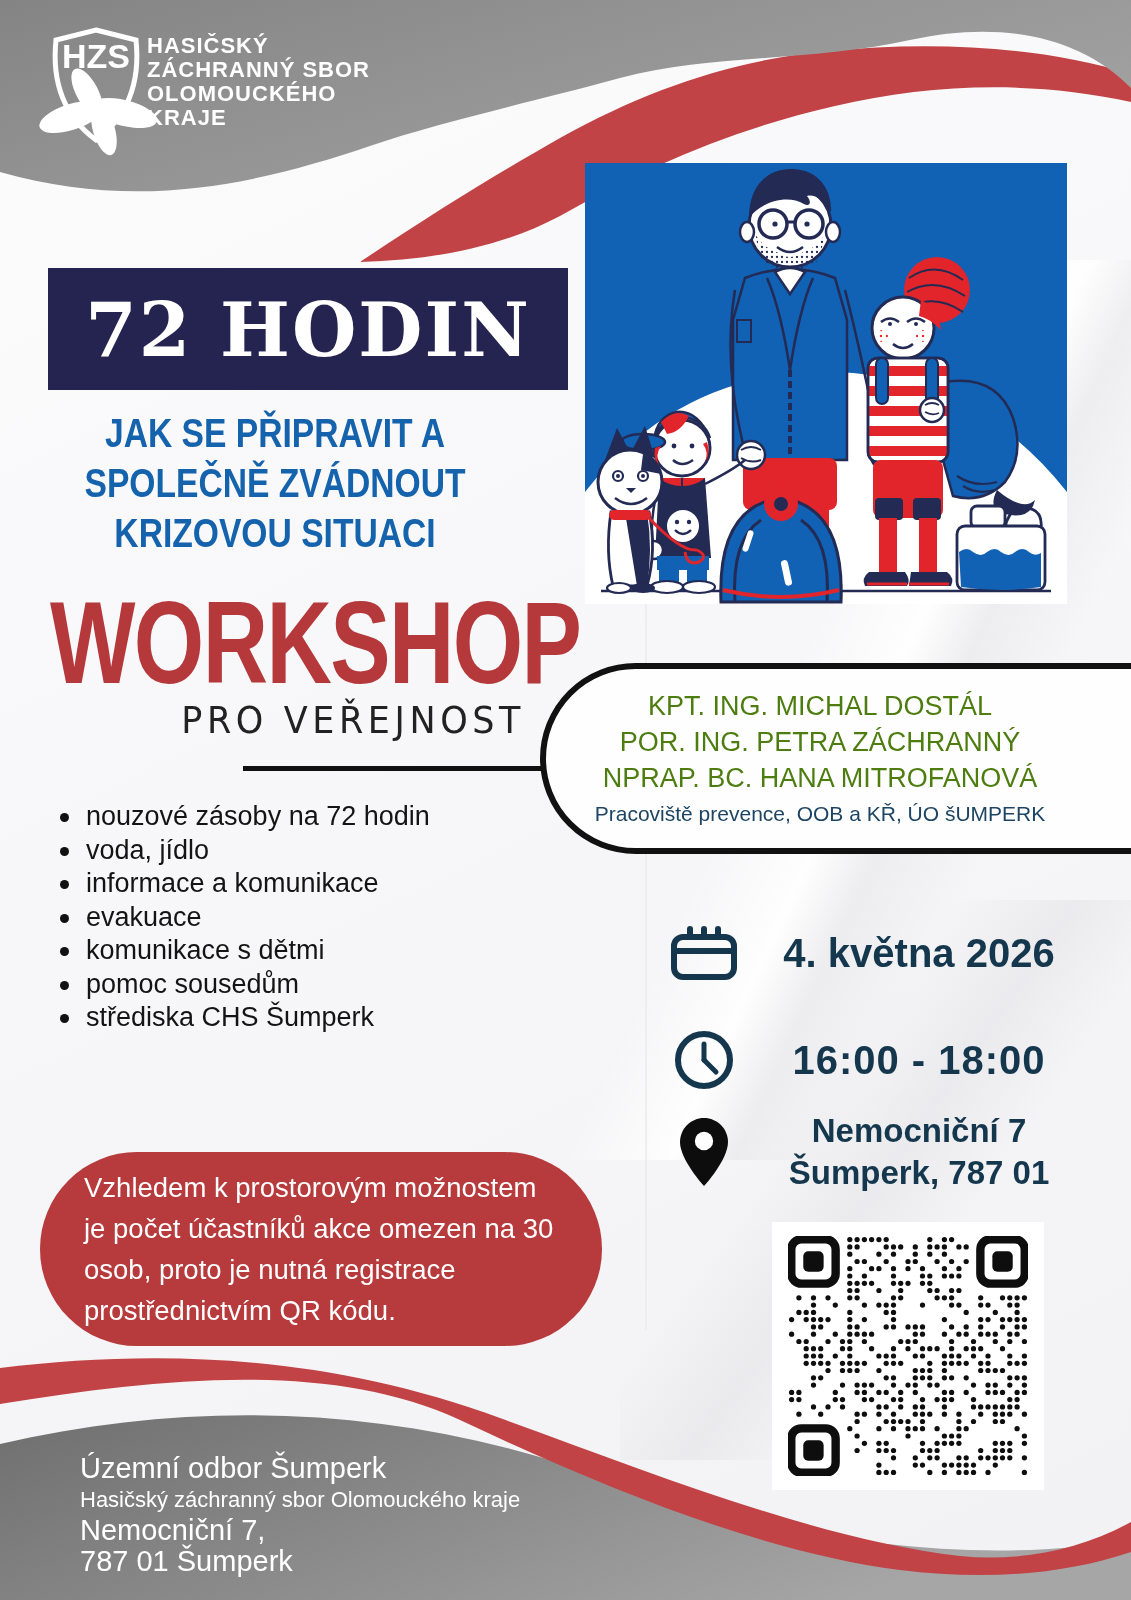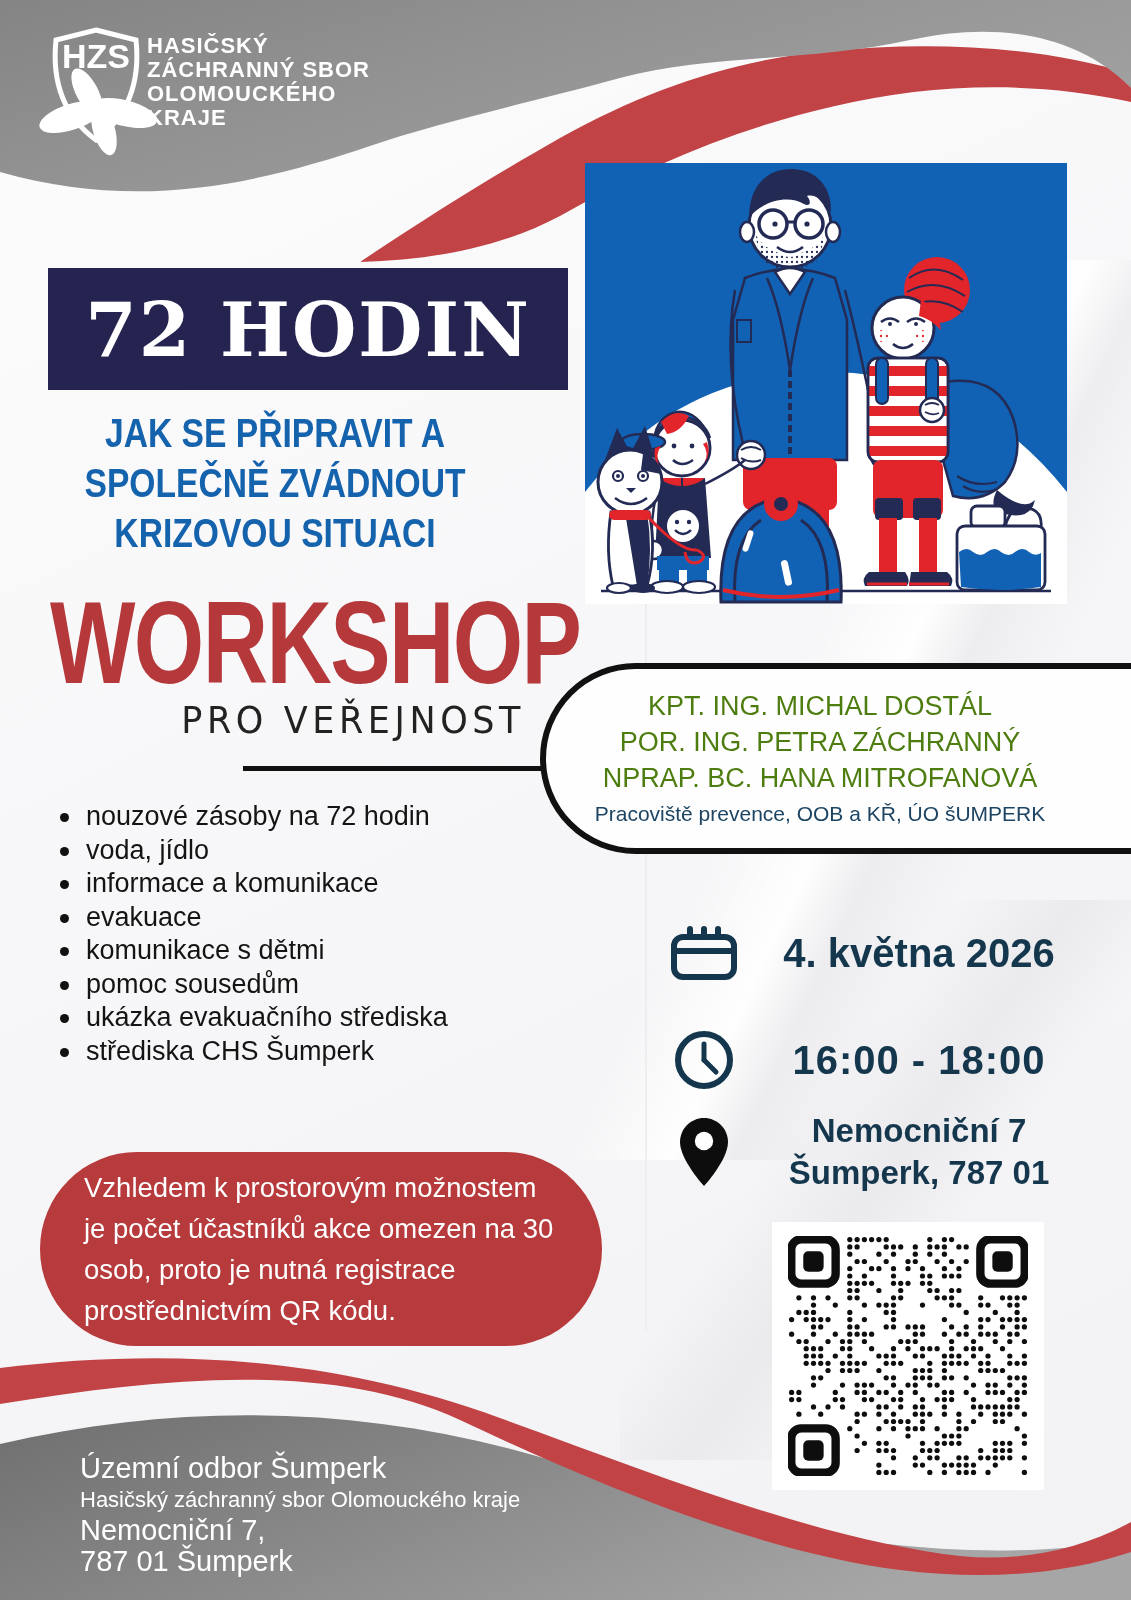--- a/index.html
+++ b/index.html
@@ -300,21 +300,20 @@
     <div class="dept">Pracoviště prevence, OOB a KŘ, ÚO šUMPERK</div>
   </div>
 
   <ul class="abs topics">
     <li><span>nouzové zásoby na 72 hodin</span></li>
     <li><span>voda, jídlo</span></li>
     <li><span>informace a komunikace</span></li>
     <li><span>evakuace</span></li>
     <li><span>komunikace s dětmi</span></li>
     <li><span>pomoc sousedům</span></li>
-    <li><span>ukázka evakuačního střediska</span></li>
     <li><span>střediska CHS Šumperk</span></li>
   </ul>
 
   <div class="abs info-row row-date">
     <div class="info-icon">
       <svg width="68" height="56" viewBox="0 0 68 56">
         <rect x="4" y="12" width="60" height="40" rx="9" fill="none" stroke="#15374d" stroke-width="6"></rect>
         <line x1="4" y1="26" x2="64" y2="26" stroke="#15374d" stroke-width="6"></line>
         <line x1="20" y1="4" x2="20" y2="12" stroke="#15374d" stroke-width="6" stroke-linecap="round"></line>
         <line x1="34" y1="4" x2="34" y2="12" stroke="#15374d" stroke-width="6" stroke-linecap="round"></line>

